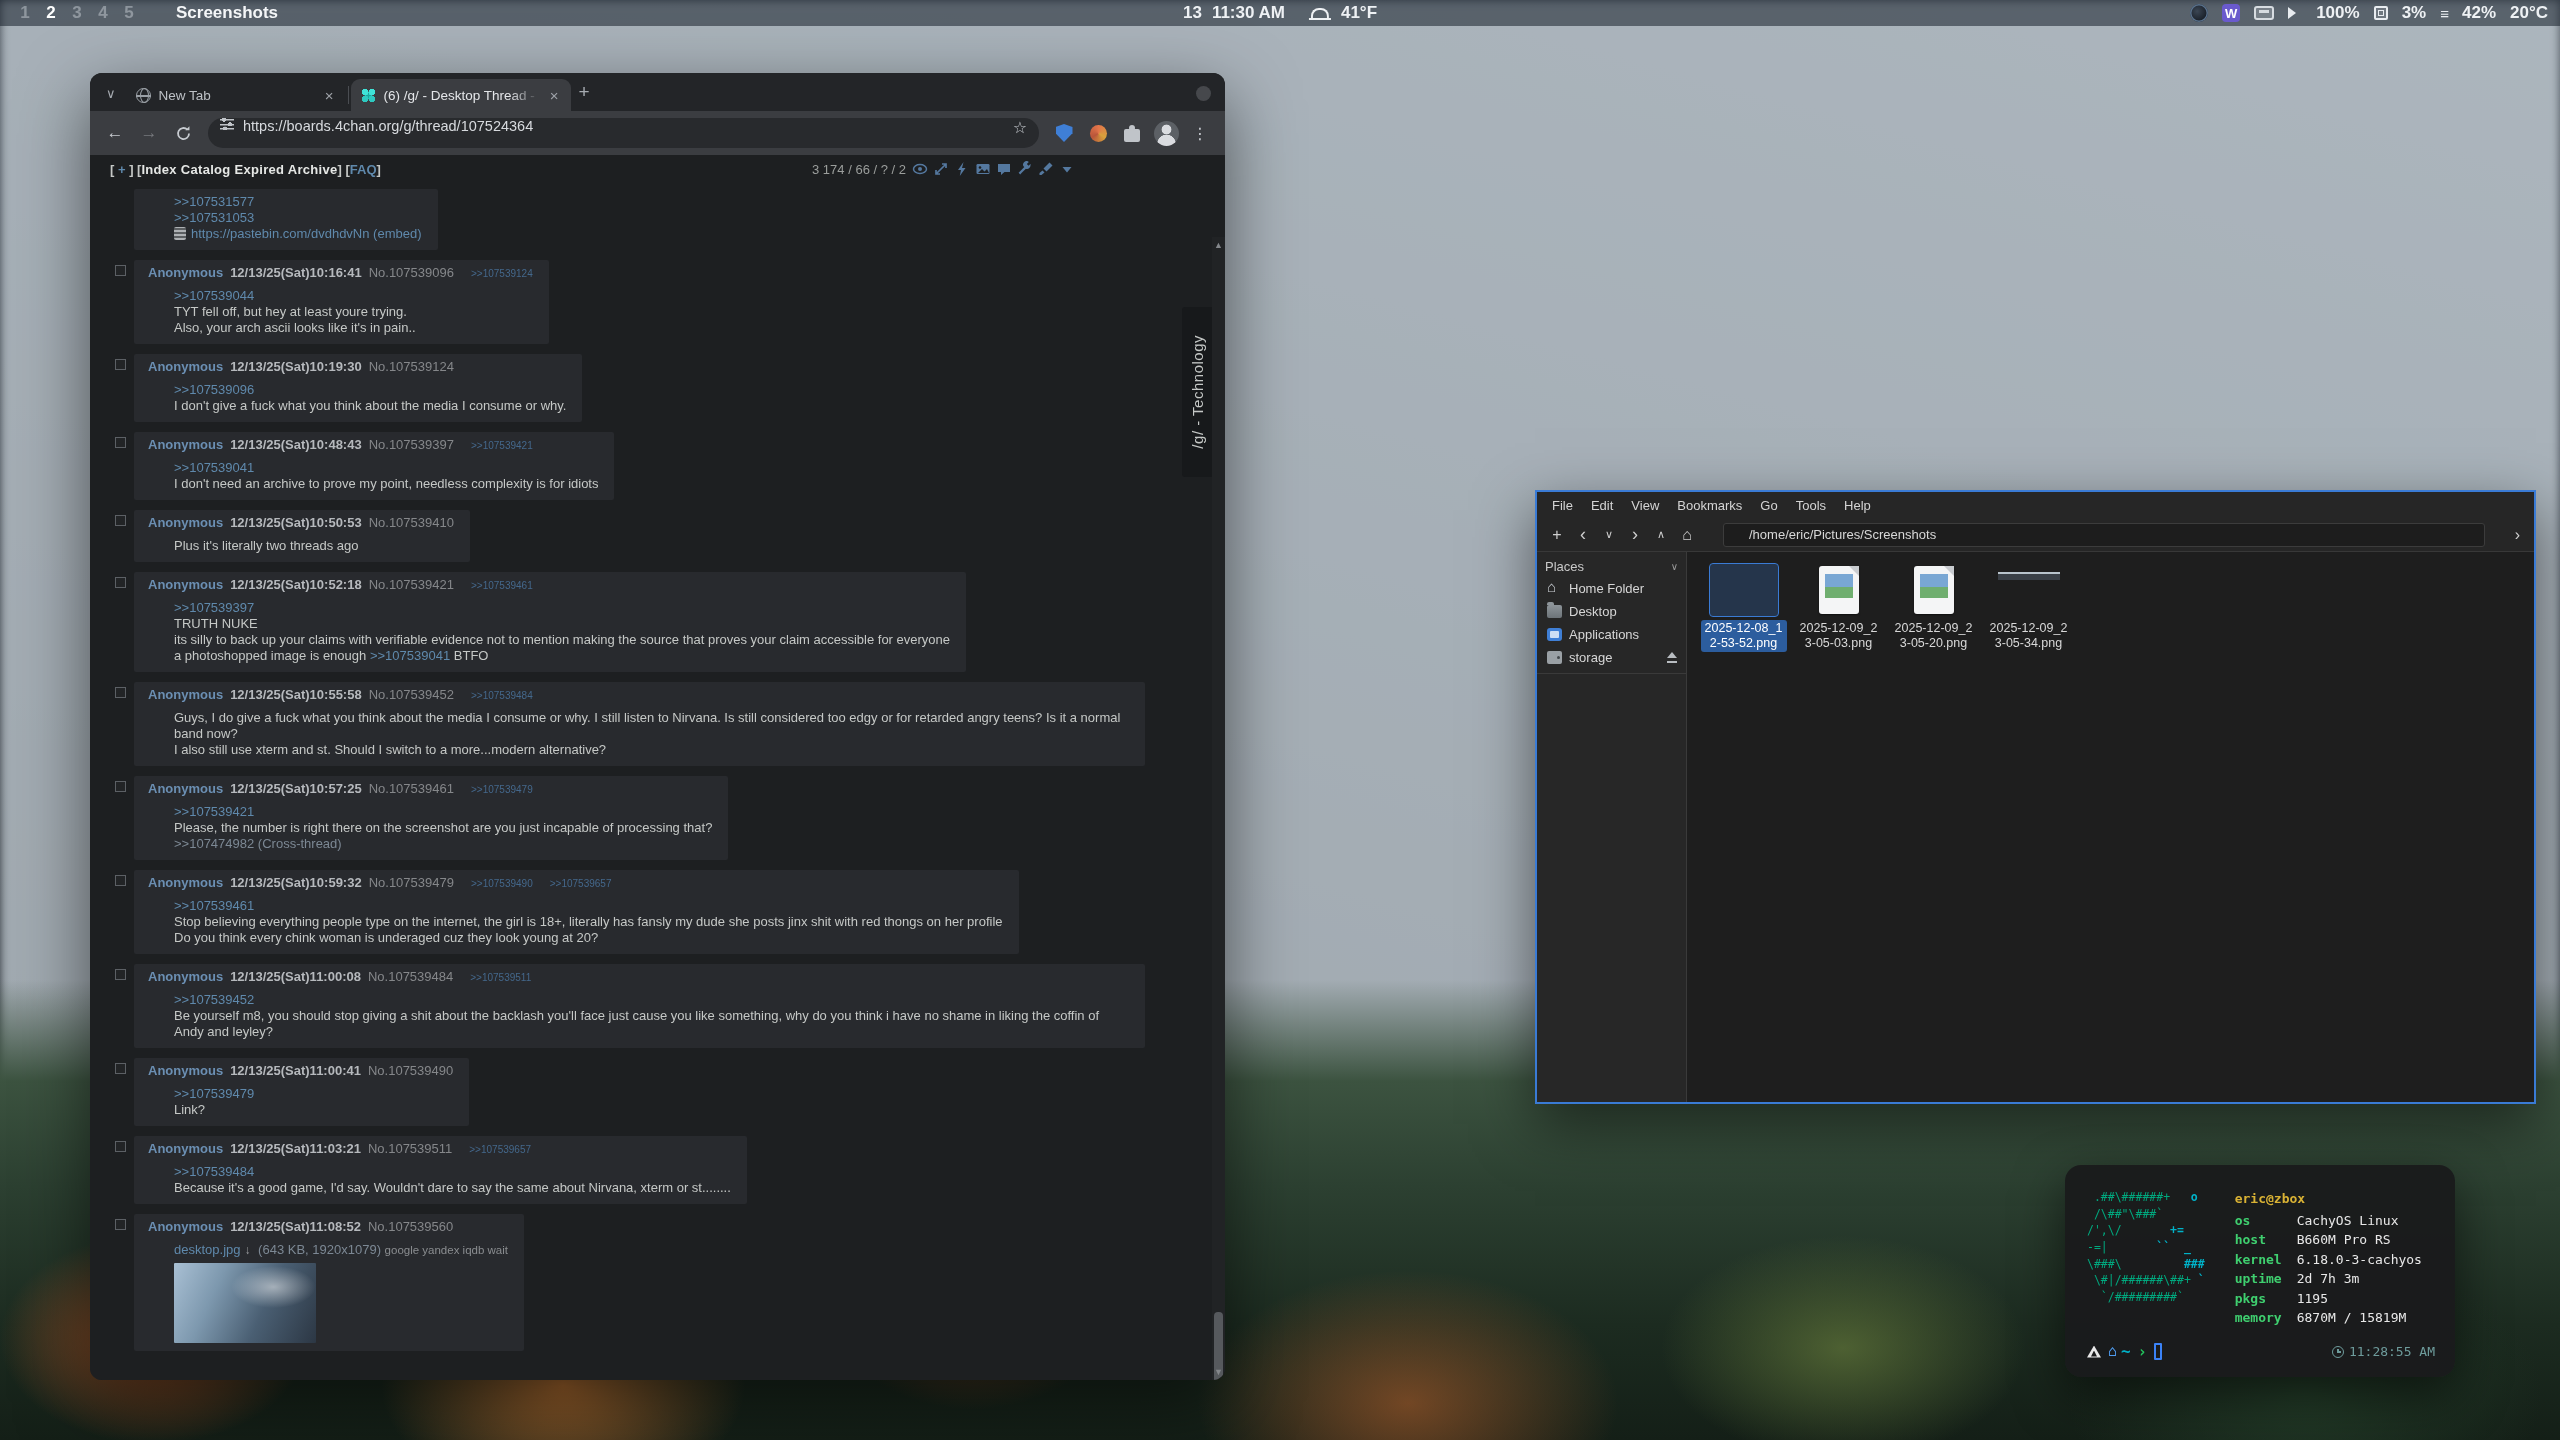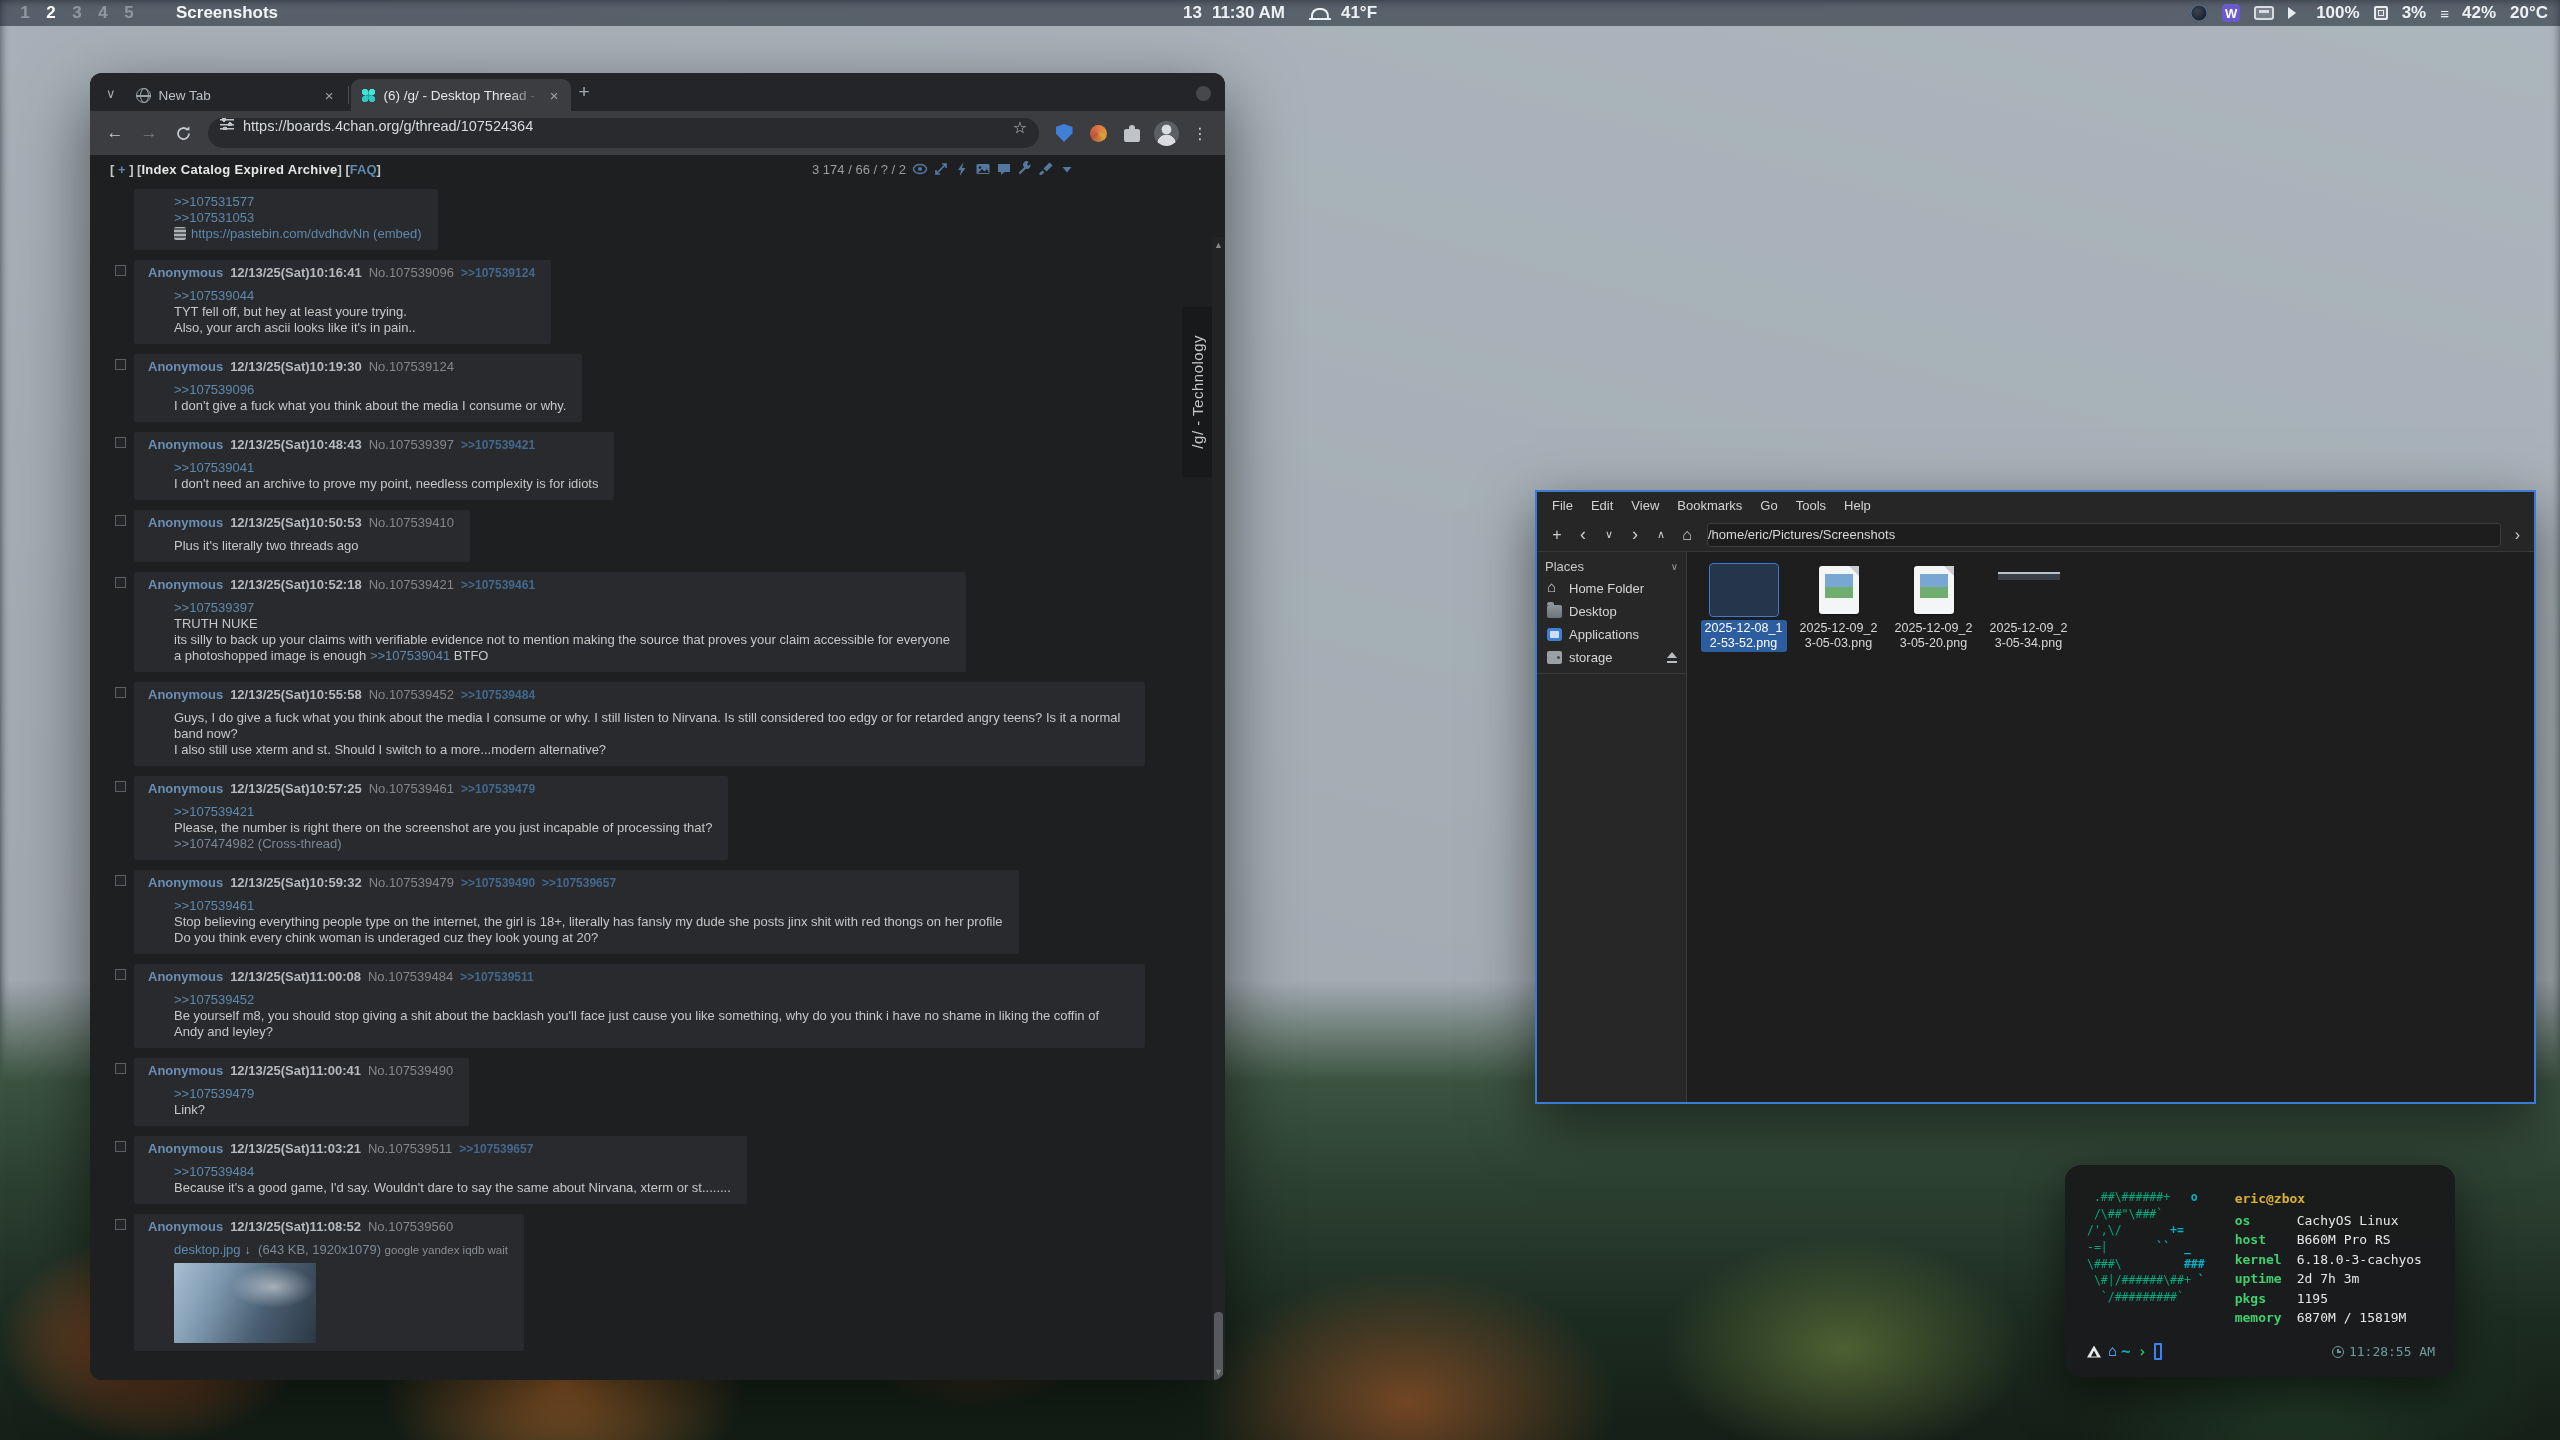--- a/index.html
+++ b/index.html
@@ -124,21 +124,21 @@
   .sicon svg{display:block;}
   .posts{padding:6px 80px 0 25px;}
   .post-row{display:flex;align-items:flex-start;margin-bottom:10px;}
   .pcheck{width:11px;height:11px;border:1px solid #5c6065;background:#222426;margin:5px 8px 0 0;flex:none;}
   .pcheck.hidden{visibility:hidden;}
   .pcard{background:#282a2e;border-radius:2px;padding:5px 16px 8px 14px;max-width:1056px;width:fit-content;}
   .phead{display:flex;align-items:baseline;gap:7px;margin-bottom:8px;white-space:nowrap;}
   .pname{color:#6b8fb3;font-weight:bold;}
   .pdate{color:#b6b9bd;font-weight:bold;}
   .pno{color:#85878a;}
-  .pback{color:#44688c;font-size:12px;font-weight:bold;}
+  .pback{color:#44688c;font-size:10px;margin-left:10px;}
   .pbody{margin-left:26px;line-height:16px;}
   .seg-t{color:#c5c8c6;}
   .seg-q{color:#5f89ac;}
   .seg-d{color:#7c8894;}
   .seg-s{color:#8a8d90;font-size:11.5px;}
   .ico-embed{display:inline-block;width:12px;height:13px;margin-right:5px;vertical-align:-2px;border-radius:2px;
     background:repeating-linear-gradient(0deg,#aeb1b4 0 2px,#5b5e61 2px 4px);}
   .ico-dl{display:inline-block;color:#9a9da0;font-size:12px;margin:0 4px;}
   .fileinfo{margin-left:26px;line-height:16px;margin-bottom:5px;}
   .pthumb{margin-left:26px;width:142px;height:80px;border-radius:1px;background:
@@ -160,22 +160,22 @@
   .fm-menubar{height:26px;display:flex;align-items:center;padding:0 6px;color:#d4d4d4;font-size:13px;background:#262626;}
   .fm-menu-item{padding:0 9px;}
   .fm-toolbar{height:34px;display:flex;align-items:center;gap:2px;padding:0 8px;background:#262626;border-bottom:1px solid #383838;}
   .fm-tb{width:24px;height:24px;display:flex;align-items:center;justify-content:center;color:#cfcfcf;font-size:14px;border-radius:3px;}
   .fm-tb.icon-new-tab::before{content:"+";font-size:16px;}
   .fm-tb.icon-back::before{content:"‹";font-size:18px;}
   .fm-tb.icon-history::before{content:"∨";font-size:11px;}
   .fm-tb.icon-forward::before{content:"›";font-size:18px;}
   .fm-tb.icon-up::before{content:"∧";font-size:11px;}
   .fm-tb.icon-home::before{content:"⌂";font-size:16px;}
-  .fm-path{flex:1;height:24px;background:#1d1d1d;border:1px solid #3c3c3c;border-radius:3px;margin:0 6px;
-    display:flex;align-items:center;padding:0 0;color:#d8d8d8;font-size:13px;}
+  .fm-path{flex:1;height:24px;background:#1d1d1d;border:1px solid #3c3c3c;border-radius:3px;margin:0 22px;
+    display:flex;align-items:center;padding:0 25px;color:#d8d8d8;font-size:13px;}
   .fm-nav-right{color:#cfcfcf;font-size:16px;padding:0 6px;}
   .fm-body{flex:1;display:flex;min-height:0;}
   .fm-side{width:150px;background:#272727;border-right:1px solid #3a3a3a;padding-top:4px;font-size:13px;color:#d6d6d6;}
   .fm-places{display:flex;align-items:center;padding:3px 8px;color:#c9c9c9;}
   .fm-places .chev{margin-left:auto;font-size:10px;color:#9a9a9a;}
   .fm-side-item{display:flex;align-items:center;gap:7px;padding:4px 8px 4px 10px;}
   .fm-side-item .lbl{white-space:nowrap;overflow:hidden;}
   .si-ico{width:15px;height:13px;flex:none;position:relative;}
   .si-home::before{content:"⌂";position:absolute;left:0;top:-4px;font-size:15px;color:#cfd3d8;}
   .si-folder{background:linear-gradient(#8d9499,#6d7479);border-radius:2px;}

